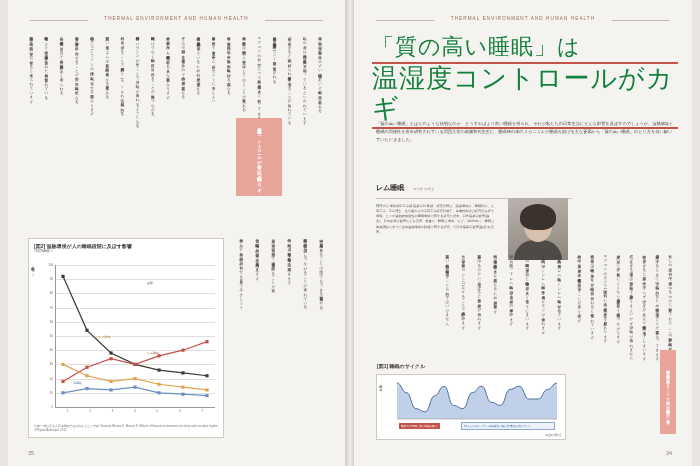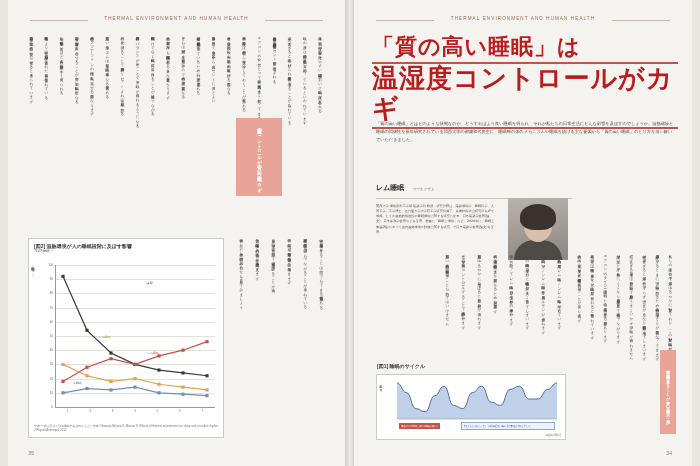--- a/index.html
+++ b/index.html
@@ -52,21 +52,21 @@
     transform:translateX(-50%);white-space:nowrap;}
   .gridline{position:absolute;left:0;width:100%;height:1px;background:#e3e0db;}
   .legend-l{position:absolute;font-size:2.9px;color:#5b5854;white-space:nowrap;}
 
   .lp-bottom-cols{position:absolute;left:222px;top:236px;width:100px;height:200px;
     display:flex;flex-direction:row-reverse;gap:4px;overflow:hidden;}
   .lp-bottom-col{width:12px;height:198px;overflow:hidden;}
 
   
   .headline{position:absolute;top:34px;left:18px;width:306px;}
-  .hl-line{font-family:"DejaVu Serif",serif;font-weight:bold;color:#b91c1c;letter-spacing:1px;}
+  .hl-line{font-family:"DejaVu Serif",serif;font-weight:normal;color:#15803d;letter-spacing:1px;}
   .hl1{font-size:22px;line-height:1.15;}
   .hl2{font-size:26px;line-height:1.15;}
   .hl-rule{height:2px;background:#c4514a;margin-top:3px;width:306px;}
 
   .lead{position:absolute;top:120px;left:22px;width:298px;font-family:"DejaVu Sans",sans-serif;
     font-size:4.2px;line-height:1.85;color:#4a4744;}
 
   .profile{position:absolute;top:176px;left:22px;width:200px;}
   .prof-name{font-size:7px;font-weight:bold;color:#2f2d2b;font-family:"DejaVu Sans",sans-serif;}
   .prof-kana{font-size:3.4px;color:#7b7874;margin-left:4px;}

